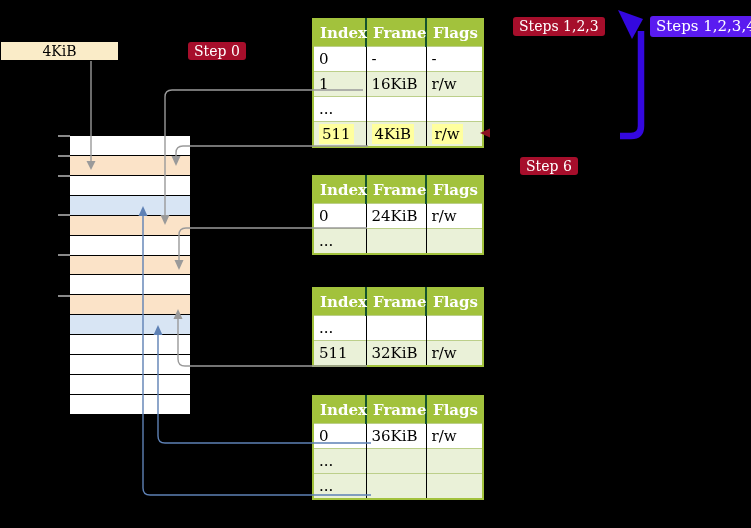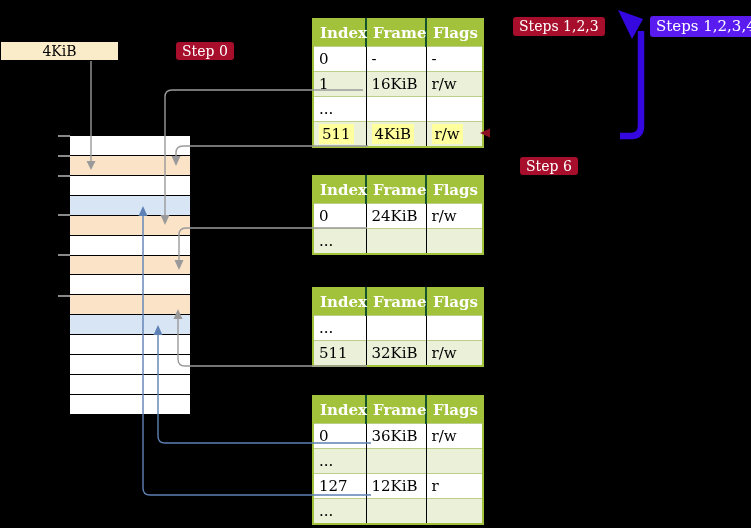--- a/index.html
+++ b/index.html
@@ -13,21 +13,21 @@
     position:absolute;left:1px;top:42px;width:117px;height:18px;
     background:var(--cream,#FAECC8);color:#000;font-size:14px;
     display:flex;align-items:center;justify-content:center;
   }
   .badge{
     position:absolute;color:#fff;font-size:14px;line-height:18px;
     padding:0 6px;border-radius:3px;white-space:nowrap;
   }
   .badge.red{background:var(--crimson,#A60E2B);}
   .badge.violet{background:var(--violet,#5A1BF0);}
-  .badge.b-step0{left:176px;top:42px;}
+  .badge.b-step0{left:188px;top:42px;}
   .badge.b-steps123{left:513px;top:17px;line-height:19px;}
   .badge.b-steps1234{left:650px;top:16px;line-height:21px;font-size:15px;}
   .badge.b-step4{left:520px;top:157px;}
   
   .memstack{
     position:absolute;left:70px;top:136px;width:120px;height:278px;
     display:flex;flex-direction:column;
   }
   .mcell{flex:1;border-bottom:1px solid #000;}
   .mcell:last-child{border-bottom:none;}
@@ -204,25 +204,20 @@
           <tr>
             <td>0</td>
             <td>36KiB</td>
             <td>r/w</td>
           </tr>
           <tr class="shade">
             <td>...</td>
             <td></td>
             <td></td>
           </tr>
-          <tr>
-            <td>127</td>
-            <td>12KiB</td>
-            <td>r</td>
-          </tr>
           <tr class="shade">
             <td>...</td>
             <td></td>
             <td></td>
           </tr>
         </tbody>
       </table>
     </div>
 
   <svg class="overlay" width="751" height="528" viewBox="0 0 751 528">

